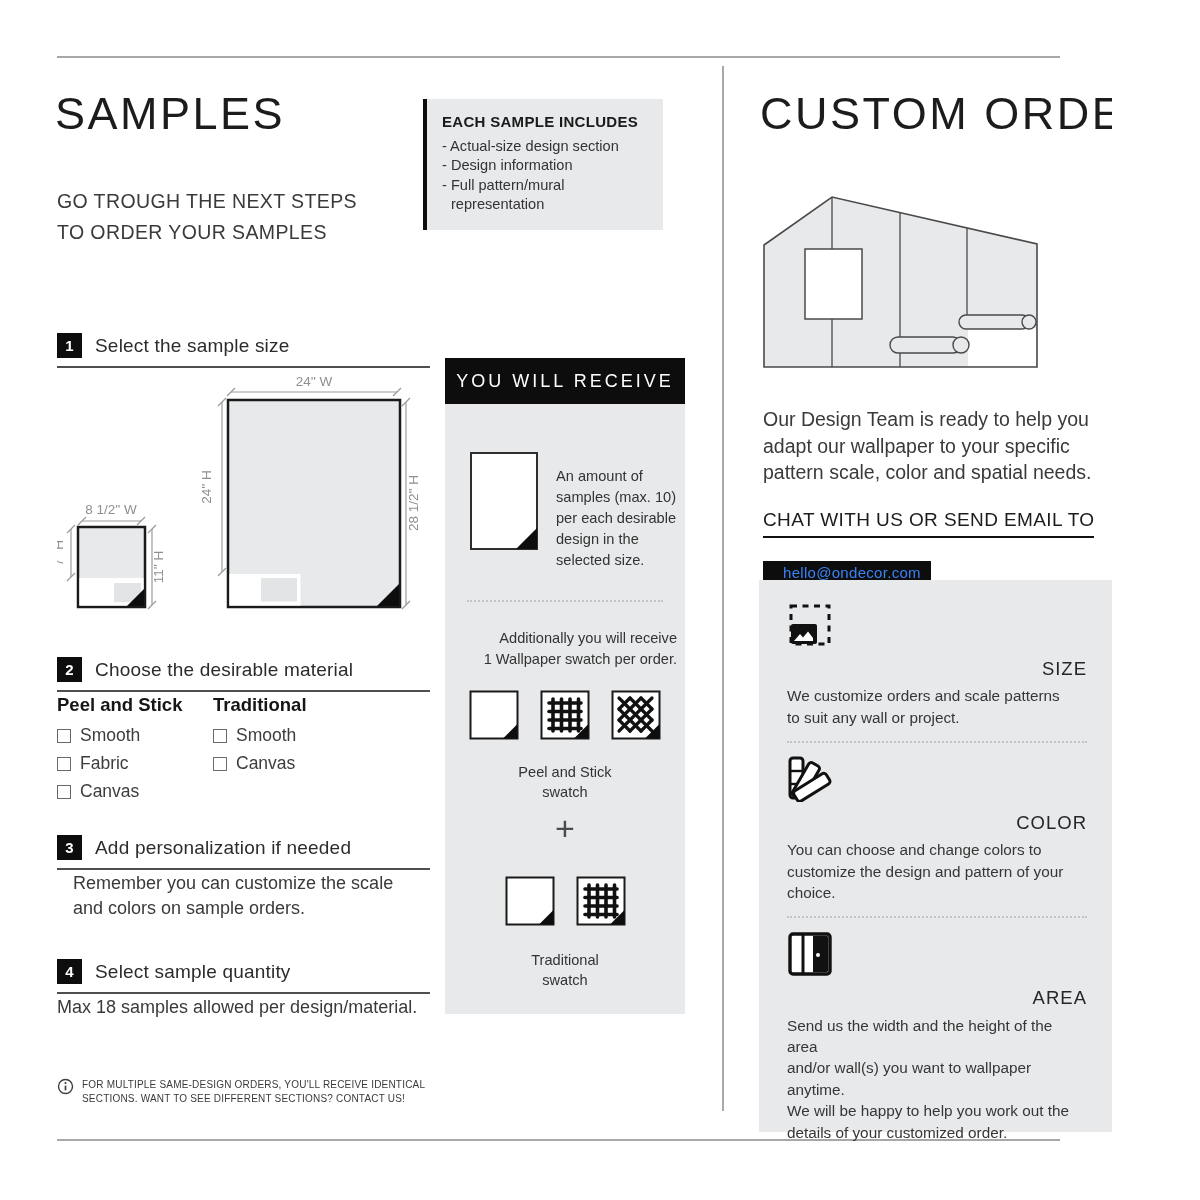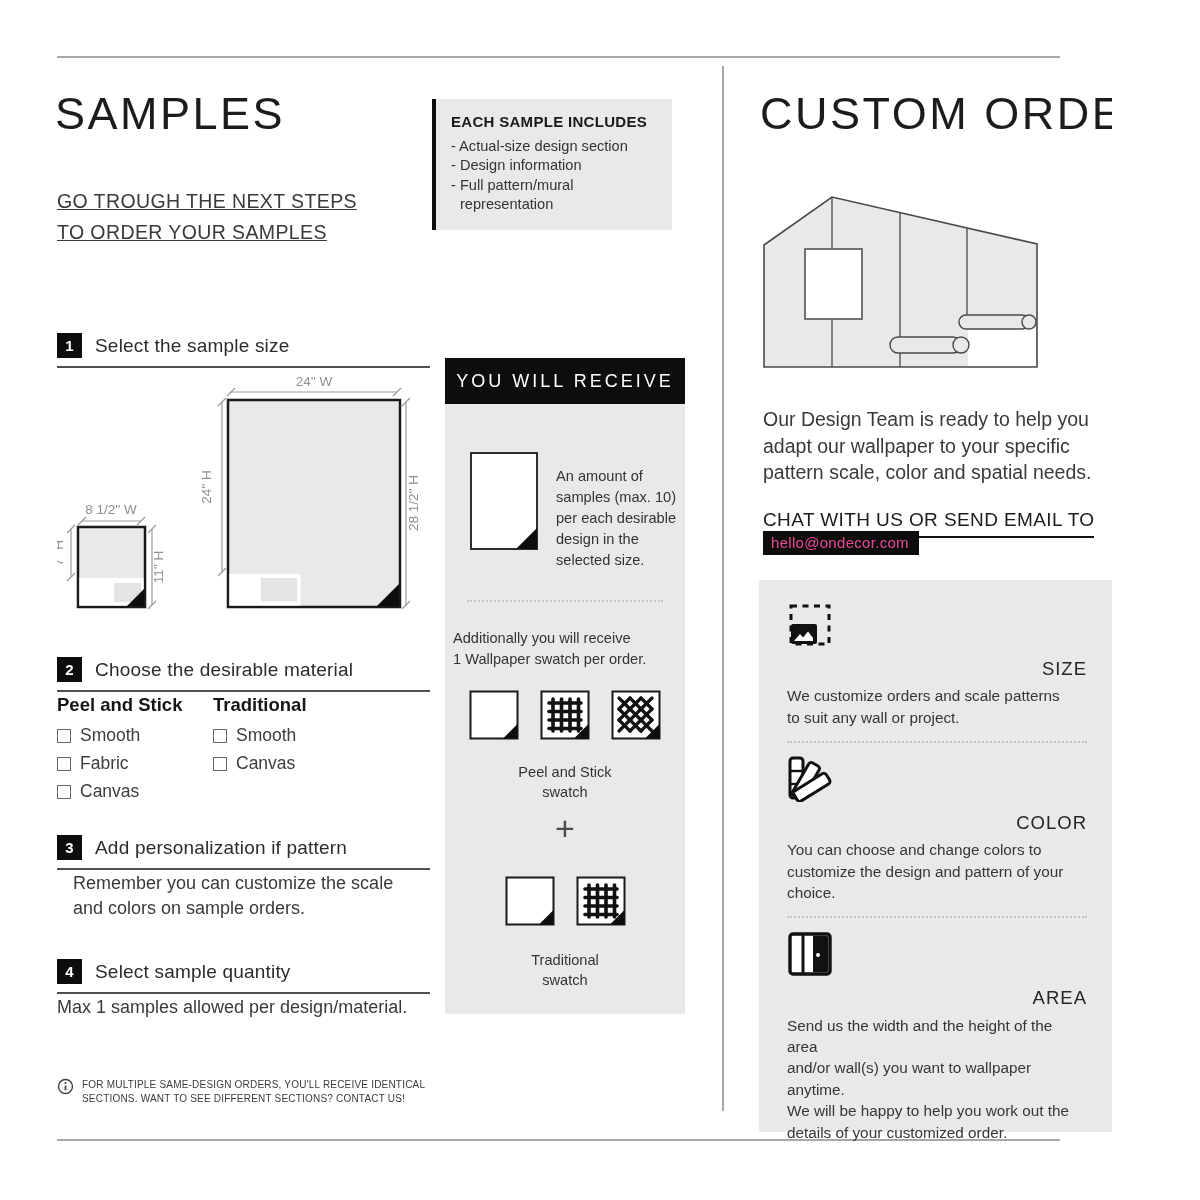--- a/index.html
+++ b/index.html
@@ -12,21 +12,21 @@
   #rule-top{top:56px;}
   #rule-bottom{top:1139px;}
   #col-divider{position:absolute;left:722px;top:66px;width:2px;height:1045px;background:#a8a8a8;}
 
   .big-title{position:absolute;font-size:45px;letter-spacing:2.5px;color:#1c1c1c;font-weight:400;white-space:nowrap;}
   #samples-title{left:55px;top:88px;}
   #custom-title{left:760px;top:88px;}
 
   .pre{white-space:pre-line;}
 
-  #samples-intro{position:absolute;left:57px;top:186px;font-size:19.5px;line-height:1.58;color:#3a3a3a;letter-spacing:.4px;text-decoration:underline;}
+  #samples-intro{position:absolute;left:57px;top:186px;font-size:19.5px;line-height:1.58;color:#3a3a3a;letter-spacing:.4px;}
 
   .step-header{position:absolute;left:57px;width:373px;display:flex;align-items:center;gap:13px;
                border-bottom:2px solid #4f4f4f;padding-bottom:8px;}
   .step-num{width:25px;height:25px;background:#0d0d0d;color:#fff;font-size:15px;font-weight:700;
             display:flex;align-items:center;justify-content:center;flex:0 0 25px;}
   .step-label{font-size:19px;color:#2c2c2c;letter-spacing:.2px;}
   #step1{top:333px;} #step2{top:657px;} #step3{top:835px;} #step4{top:959px;}
 
   #diagram{position:absolute;left:57px;top:371px;}
 
@@ -35,42 +35,42 @@
   .mat-title{font-size:18.5px;font-weight:700;color:#161616;margin-bottom:9px;}
   .mat-opt{display:flex;align-items:center;gap:9px;font-size:17.5px;color:#3d3d3d;margin-bottom:7px;}
   .cb{width:12px;height:12px;border:1.5px solid #6a6a6a;flex:0 0 12px;background:#fff;}
 
   .note{position:absolute;left:57px;width:380px;font-size:18px;line-height:1.4;color:#3a3a3a;}
   #step3-note{top:871px;margin-left:16px;} #step4-note{top:995px;}
 
   #footnote{position:absolute;left:57px;top:1078px;width:500px;display:flex;gap:8px;align-items:flex-start;}
   #footnote .txt{font-size:10px;line-height:1.42;color:#3a3a3a;letter-spacing:.2px;}
 
-  #includes-box{position:absolute;left:432px;top:99px;width:206px;min-height:103px;background:#e8e9eb;
+  #includes-box{position:absolute;left:423px;top:99px;width:206px;min-height:103px;background:#e8e9eb;
                 border-left:4px solid #0d0d0d;padding:14px 15px;}
   #includes-title{font-size:15px;font-weight:700;color:#1a1a1a;letter-spacing:.3px;margin-bottom:7px;}
   .inc-item{font-size:14.6px;line-height:1.32;color:#333;padding-left:9px;text-indent:-9px;}
 
   #receive-header{position:absolute;left:445px;top:358px;width:240px;height:46px;background:#0d0d0d;
                   color:#fff;font-size:18px;letter-spacing:3px;text-align:center;line-height:46px;}
   #receive-panel{position:absolute;left:445px;top:404px;width:240px;height:610px;background:#e8e9eb;}
   #sample-icon{position:absolute;left:25px;top:48px;}
   #sample-text{position:absolute;left:111px;top:62px;width:124px;font-size:14.6px;line-height:1.44;color:#333;}
   .dotted-div-m{position:absolute;left:22px;right:22px;border-top:2px dotted #c3c3c6;}
-  #additional-text{position:absolute;top:224px;left:8px;right:8px;text-align:left;font-size:14.6px;line-height:1.42;color:#333;}
+  #additional-text{position:absolute;top:224px;left:8px;right:8px;text-align:right;font-size:14.6px;line-height:1.42;color:#333;}
   .swatch-row{position:absolute;left:0;width:100%;display:flex;justify-content:center;gap:21px;}
   .swatch-caption{position:absolute;left:0;width:100%;text-align:center;font-size:14.6px;line-height:1.4;color:#333;}
   #plus-sign{position:absolute;top:405px;left:0;width:100%;text-align:center;font-size:34px;font-weight:300;color:#4c4c4c;}
 
   #house{position:absolute;left:763px;top:196px;}
   #custom-intro{position:absolute;left:763px;top:406px;width:400px;font-size:19.5px;line-height:1.36;color:#3a3a3a;}
   #chat-label{position:absolute;left:763px;top:509px;font-size:19px;letter-spacing:.4px;color:#1c1c1c;
               border-bottom:2px solid #111;padding-bottom:5px;}
-  #email-badge{position:absolute;left:763px;top:531px;background:#0d0d0d;color:#ec4899;font-size:15px;
-               padding:3px 10px 4px 8px;letter-spacing:.3px;}
+  #email-badge{position:absolute;left:763px;top:561px;background:#0d0d0d;color:#3b82f6;font-size:15px;
+               padding:3px 10px 4px 20px;letter-spacing:.3px;}
 
   #custom-panel{position:absolute;left:759px;top:580px;width:300px;height:530px;background:#e8e9eb;
                 padding:22px 28px 0 28px;}
   .feature-icon{height:46px;margin-bottom:10px;}
   .feature-title{font-size:18.5px;letter-spacing:1px;color:#262626;line-height:1.2;margin-bottom:5px;text-align:right;}
   .feature-body{font-size:15.3px;line-height:1.4;color:#363636;}
   .dotted-div-r{border-top:2px dotted #c3c3c6;margin:13px 0;}
 </style>
 </head>
 <body>
@@ -160,30 +160,30 @@
         </div>
       <div class="mat-opt">
           <span class="cb"></span>
           <span>Canvas</span>
         </div>
     </div>
   </div>
 
   <div id="step3" class="step-header">
     <span class="step-num">3</span>
-    <span class="step-label">Add personalization if pattern</span>
+    <span class="step-label">Add personalization if needed</span>
   </div>
   <div id="step3-note" class="note pre">Remember you can customize the scale
 and colors on sample orders.</div>
 
   <div id="step4" class="step-header">
     <span class="step-num">4</span>
     <span class="step-label">Select sample quantity</span>
   </div>
-  <div id="step4-note" class="note">Max 1 samples allowed per design/material.</div>
+  <div id="step4-note" class="note">Max 18 samples allowed per design/material.</div>
 
   <div id="footnote">
     <svg width="17" height="17" viewBox="0 0 16 16">
       <circle cx="8" cy="8" r="6.6" fill="none" stroke="#3d3d3d" stroke-width="1.3"></circle>
       <line x1="8" y1="7.2" x2="8" y2="11.6" stroke="#3d3d3d" stroke-width="1.6"></line>
       <circle cx="8" cy="4.7" r="1" fill="#3d3d3d"></circle>
     </svg>
     <div class="txt pre">FOR MULTIPLE SAME-DESIGN ORDERS, YOU'LL RECEIVE IDENTICAL
 SECTIONS. WANT TO SEE DIFFERENT SECTIONS? CONTACT US!</div>
   </div>

